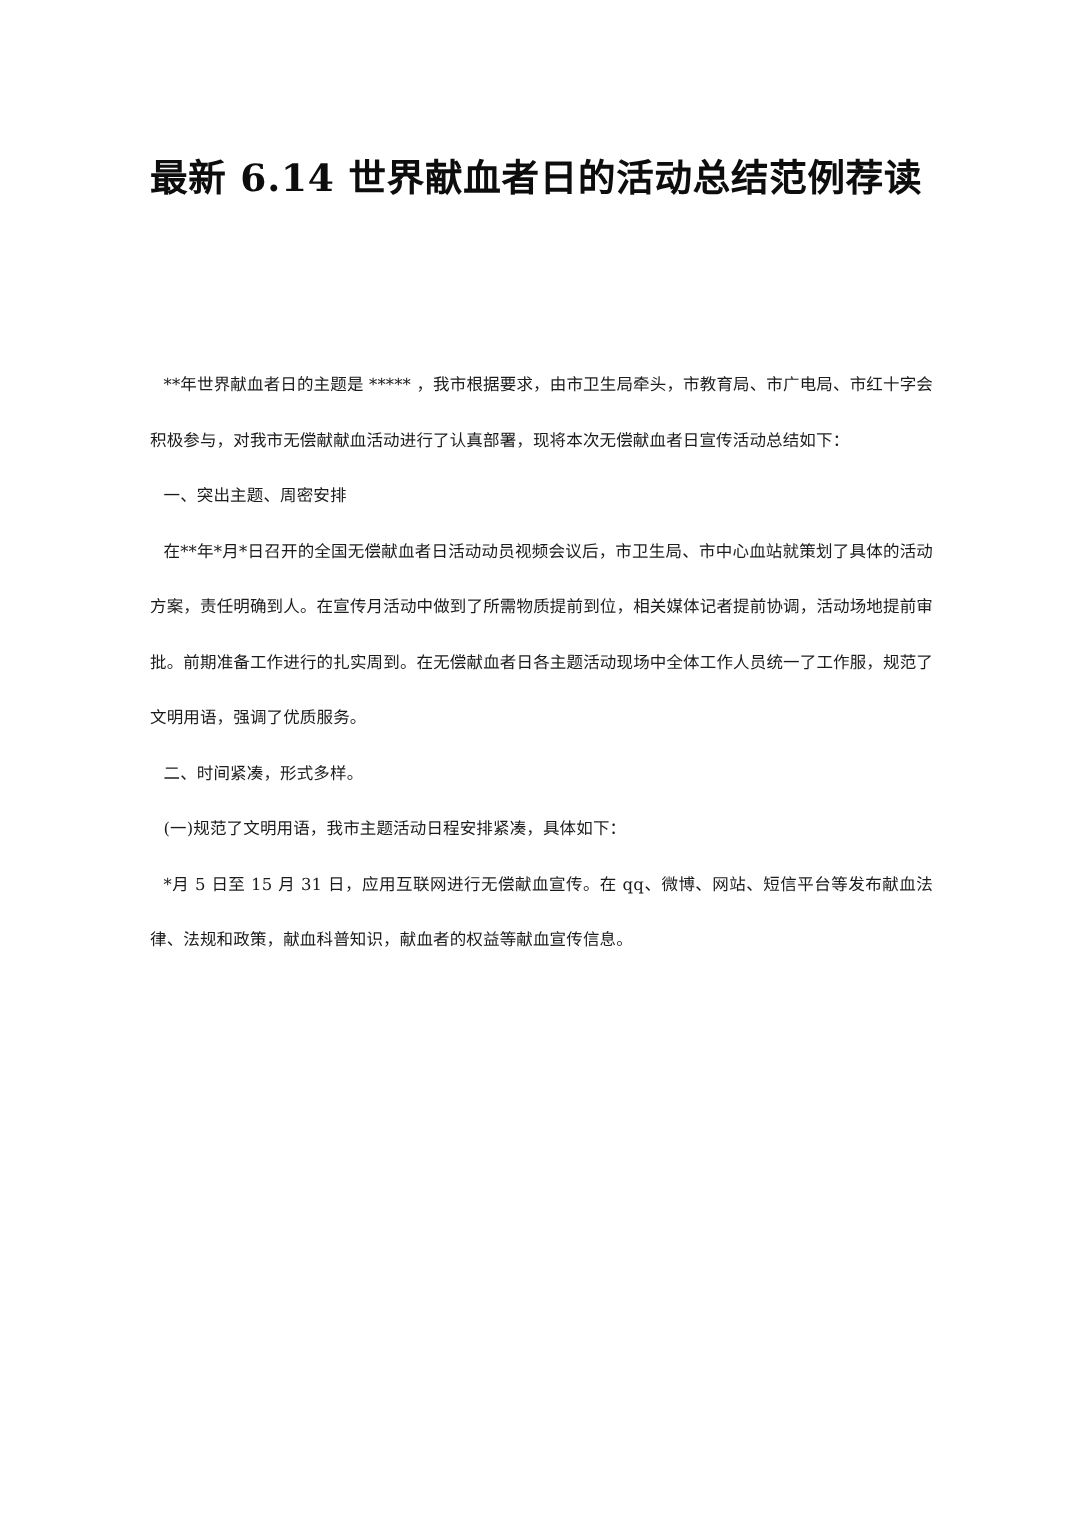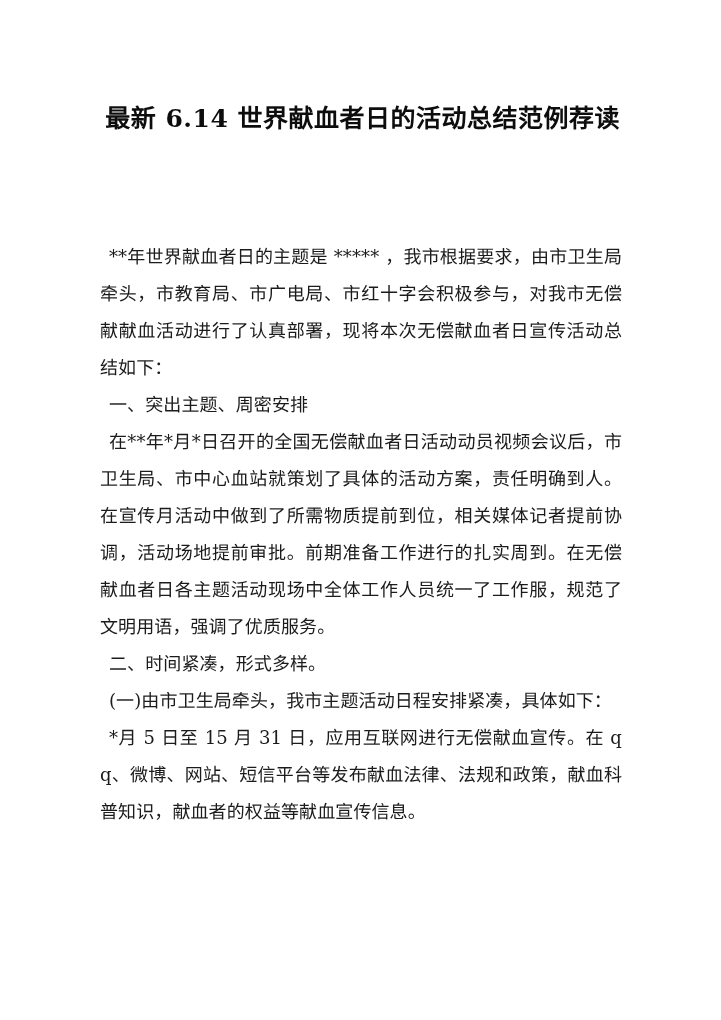--- a/index.html
+++ b/index.html
@@ -16,39 +16,39 @@
     background: #ffffff;
     overflow: hidden;
     box-sizing: border-box;
   }
 
   .doc-title {
     position: absolute;
     left: 100px;
     top: 80px;
     width: 520px;
-    text-align: right;
+    text-align: left;
     font-family: "DejaVu Serif", "Liberation Serif", serif;
     font-size: 25px;
     line-height: 44px;
     font-weight: 700;
     color: #0d0d0d;
     letter-spacing: 0.5px;
   }
 
   .body-block {
     position: absolute;
     left: 100px;
     top: 238px;
     width: 522px;
   }
 
   .para {
     font-family: "DejaVu Serif", "Liberation Serif", serif;
-    font-size: 18px;
+    font-size: 11px;
     line-height: 37px;
     color: #1b1b1b;
     margin: 0;
     text-align: justify;
     text-justify: inter-character;
     letter-spacing: 0.1px;
     word-break: break-all;
   }
 
   .para.indent {
@@ -64,17 +64,17 @@
 
 <div class="page">
 
   <h1 class="doc-title">最新 6.14 世界献血者日的活动总结范例荐读</h1>
 
   <div class="body-block">
     <p class="para indent">**年世界献血者日的主题是 ***** ，我市根据要求，由市卫生局牵头，市教育局、市广电局、市红十字会积极参与，对我市无偿献献血活动进行了认真部署，现将本次无偿献血者日宣传活动总结如下：</p>
     <p class="para indent">一、突出主题、周密安排</p>
     <p class="para indent">在**年*月*日召开的全国无偿献血者日活动动员视频会议后，市卫生局、市中心血站就策划了具体的活动方案，责任明确到人。在宣传月活动中做到了所需物质提前到位，相关媒体记者提前协调，活动场地提前审批。前期准备工作进行的扎实周到。在无偿献血者日各主题活动现场中全体工作人员统一了工作服，规范了文明用语，强调了优质服务。</p>
     <p class="para indent">二、时间紧凑，形式多样。</p>
-    <p class="para indent">(一)由市卫生局牵头，我市主题活动日程安排紧凑，具体如下：</p>
+    <p class="para indent">(一)规范了文明用语，我市主题活动日程安排紧凑，具体如下：</p>
     <p class="para indent">*月 5 日至 15 月 31 日，应用互联网进行无偿献血宣传。在 qq、微博、网站、短信平台等发布献血法律、法规和政策，献血科普知识，献血者的权益等献血宣传信息。</p>
   </div>
 
 </div>
 
 </body></html>

